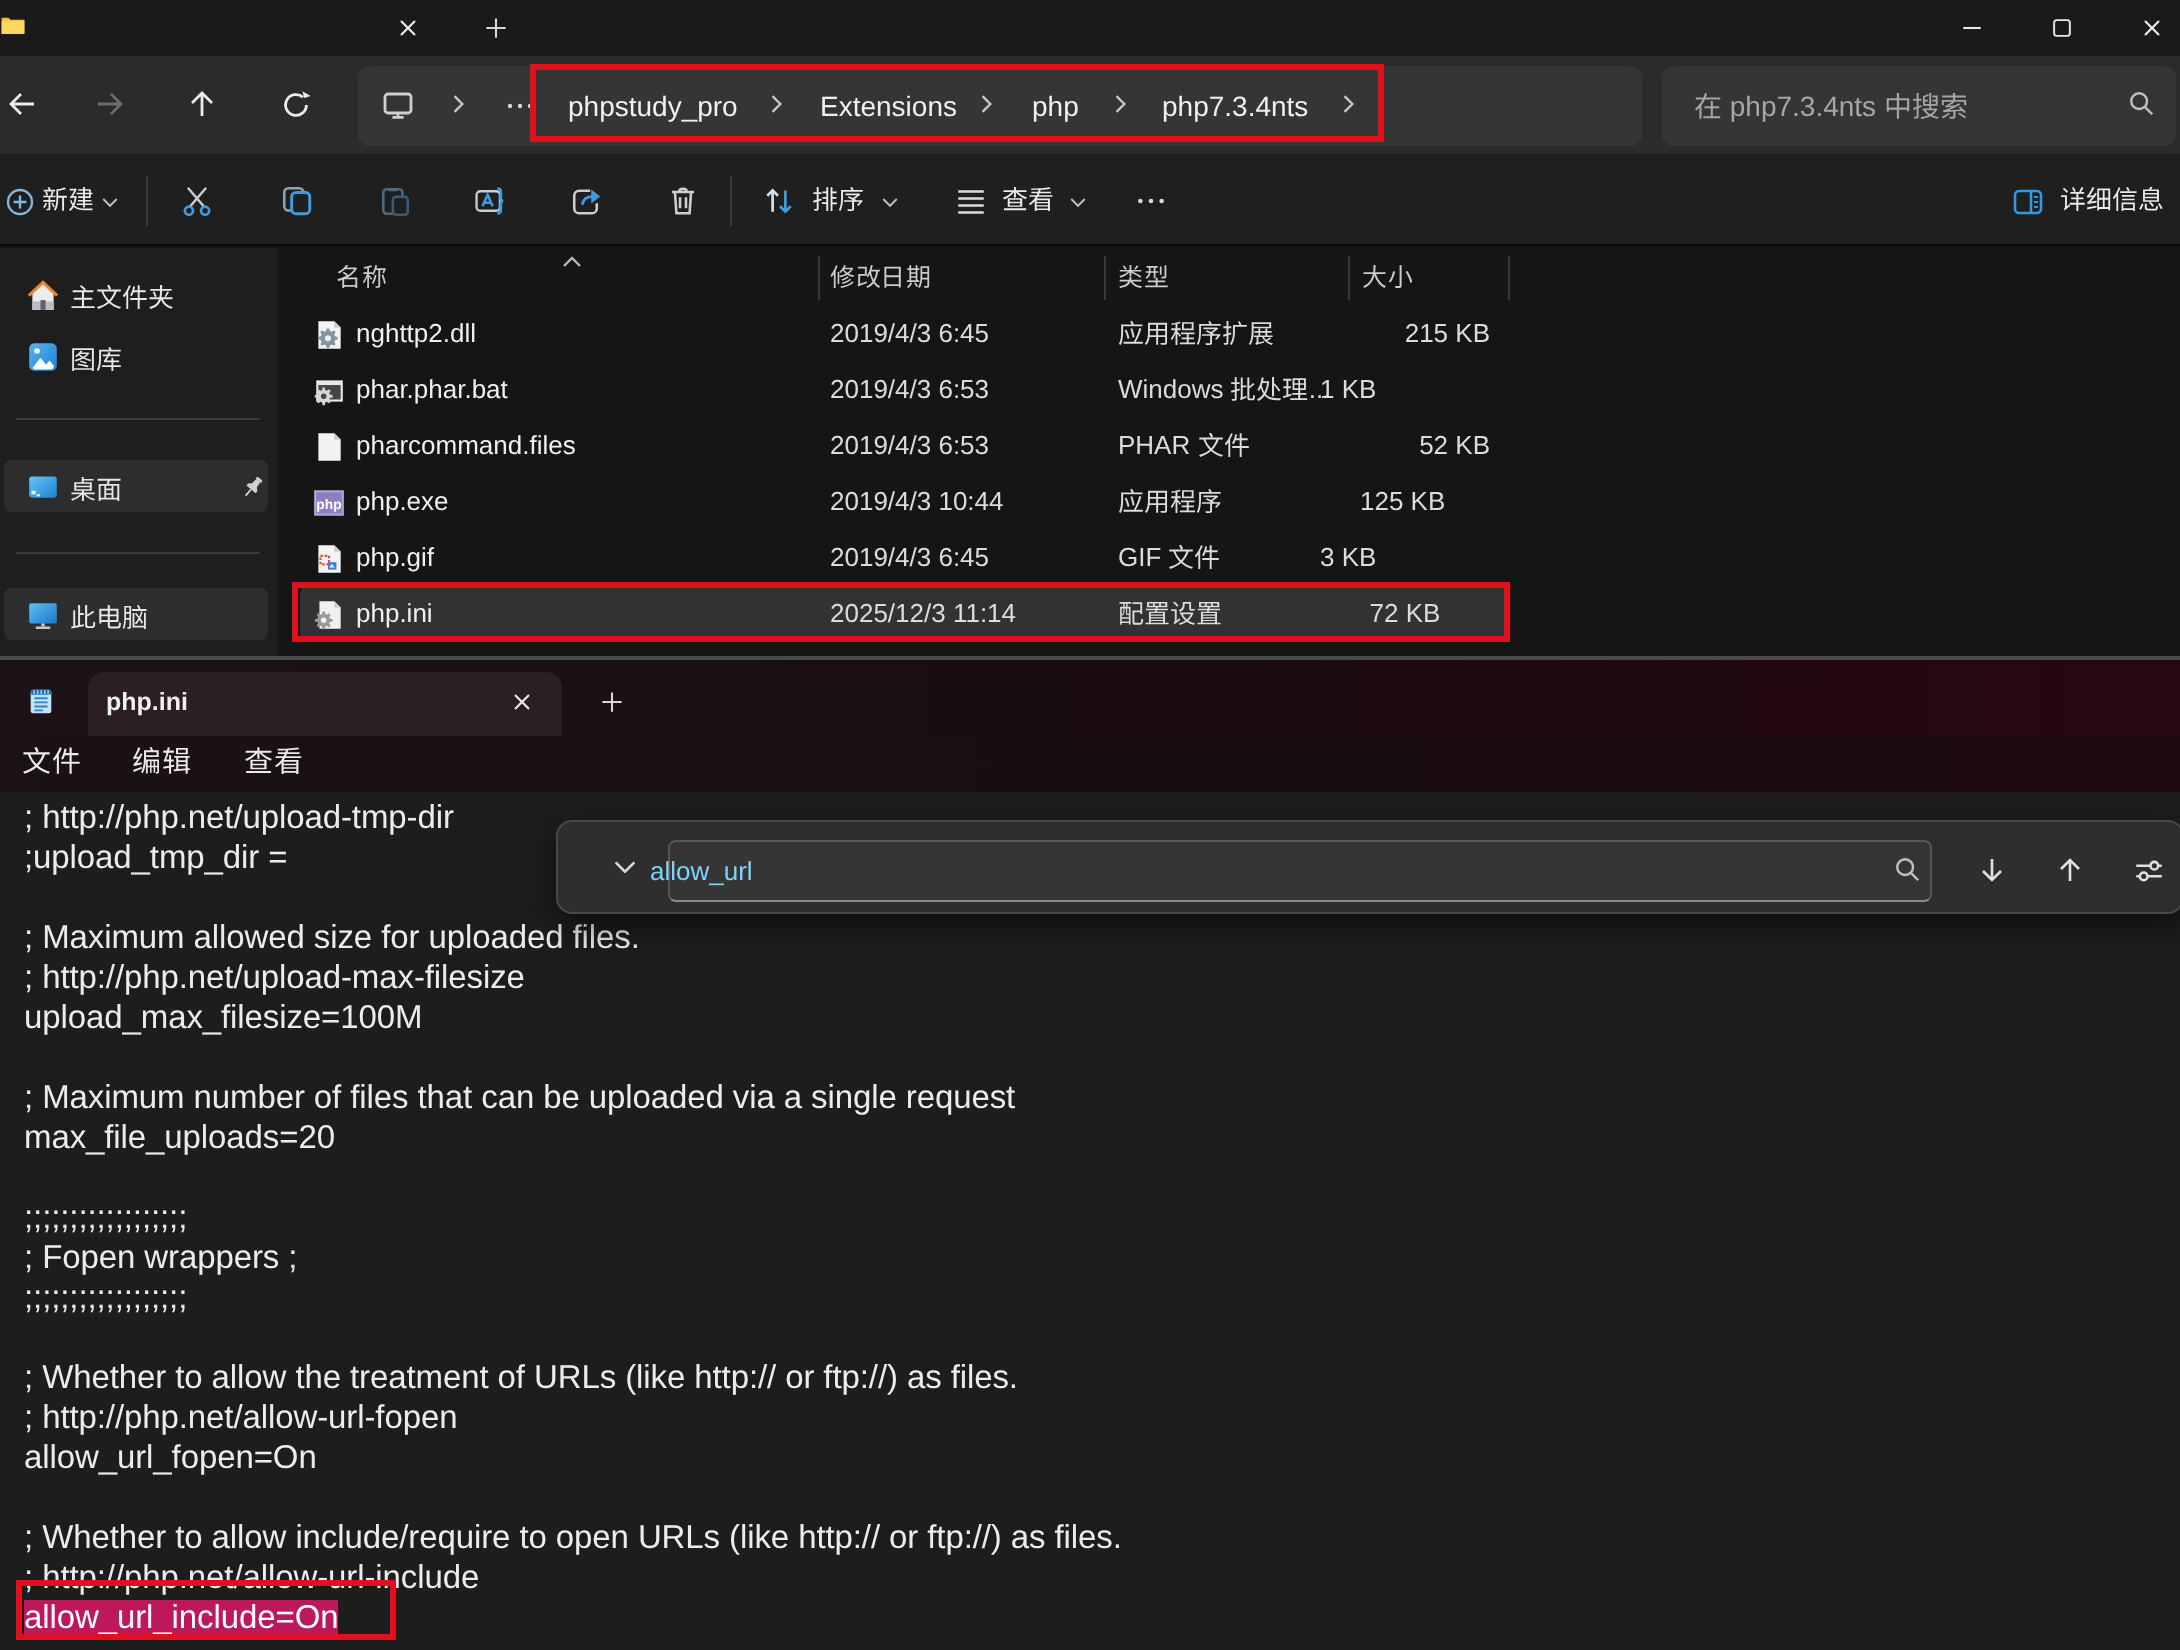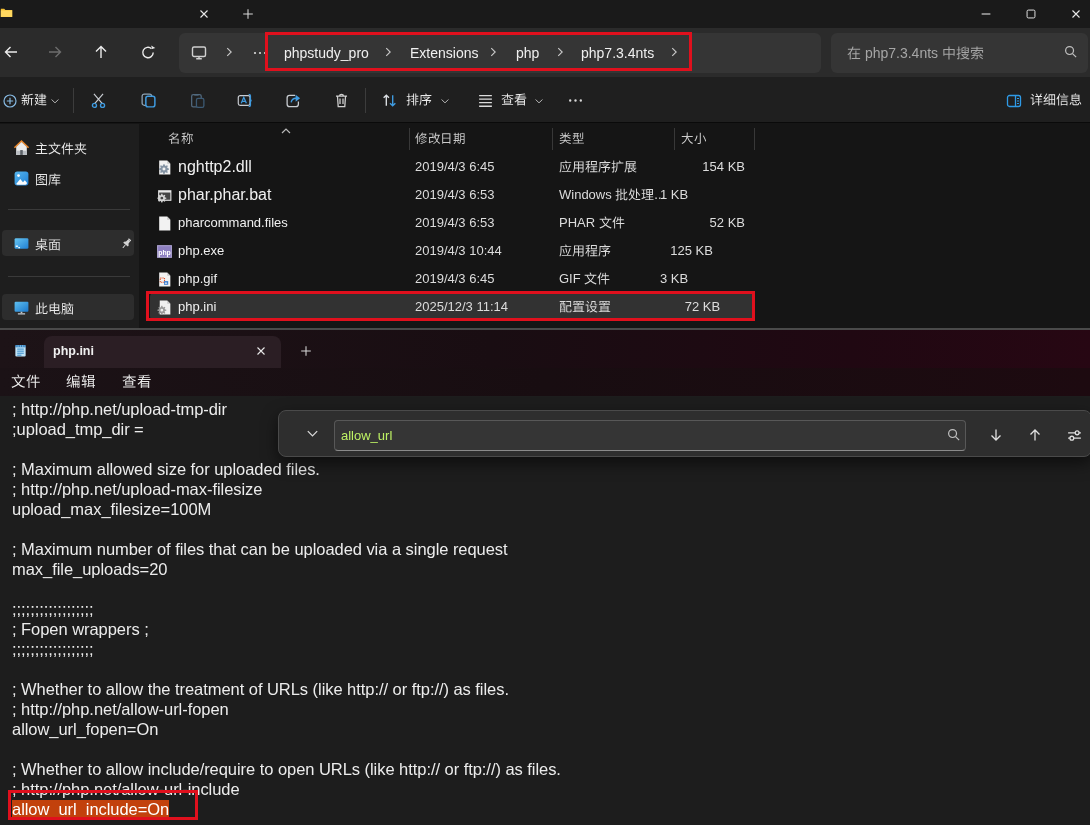--- a/index.html
+++ b/index.html
@@ -20,21 +20,21 @@
 #sidebar{left:0;top:124px;width:139px;height:204px;background:#1e1e1e}
 #fpane{left:139px;top:124px;width:951px;height:204px;background:#151515}
 .side{position:absolute;color:#e8e8e8;font-size:13px}
 .hdr{position:absolute;top:0;color:#cccccc;font-size:12.5px;line-height:28px}
 .dt{color:#dcdcdc}
 .redbox{position:absolute;border:3px solid #e0101d}
 
 #np{left:0;top:330px;width:1090px;height:495px;background:#1d1d1d}
 #npsearch{position:absolute;left:278px;top:80px;width:814px;height:47px;background:#2e2e2e;
 border:1px solid #4a4a4a;border-radius:8px;box-shadow:0 6px 16px rgba(0,0,0,.55)}
-.sel{background:#c2410c;color:#fff}
+.sel{background:#be185d;color:#fff}
 </style></head>
 <body>
 <svg width="0" height="0" style="position:absolute">
     <defs>
       <path id="g65b0" d="M360 667C390 717 426 785 442 829L495 797C480 755 444 690 411 640ZM135 645C115 706 82 768 41 812C56 821 82 840 94 850C133 803 173 730 196 660ZM553 136V480C553 613 545 785 460 905C476 914 506 937 518 951C610 821 623 624 623 480V448H775V955H848V448H958V378H623V186C729 170 843 144 927 113L866 58C794 88 665 118 553 136ZM214 53C230 81 246 115 258 145H61V208H503V145H336C323 112 301 69 282 36ZM377 213C365 259 342 327 323 373H46V437H251V541H50V607H251V862C251 872 249 875 239 875C228 876 197 876 162 875C172 893 182 921 184 939C233 939 267 938 290 927C313 916 320 898 320 863V607H507V541H320V437H519V373H391C410 331 429 277 447 228ZM126 229C146 274 161 334 165 373L230 355C225 317 208 258 187 215Z"></path>
       <path id="g5efa" d="M394 125V185H581V260H330V319H581V397H387V458H581V535H379V592H581V671H337V731H581V831H652V731H937V671H652V592H899V535H652V458H876V319H945V260H876V125H652V40H581V125ZM652 319H809V397H652ZM652 260V185H809V260ZM97 487C97 476 120 463 135 455H258C246 544 226 621 200 687C173 647 151 597 134 537L78 558C102 639 132 703 169 754C134 820 89 872 37 910C53 920 81 946 92 960C140 923 183 873 218 810C323 910 469 935 653 935H933C937 915 951 882 962 866C911 867 694 867 654 867C485 867 347 845 249 748C290 655 319 538 334 397L292 387L278 388H192C242 313 293 219 338 122L290 91L266 102H64V169H237C197 258 147 340 129 365C109 397 84 422 66 426C76 441 91 472 97 487Z"></path>
       <path id="g6392" d="M182 40V242H55V312H182V532L42 569L57 643L182 606V866C182 879 177 883 164 884C154 884 115 884 74 883C83 902 93 933 96 952C158 952 196 950 221 938C245 927 254 907 254 866V585L373 549L364 481L254 512V312H362V242H254V40ZM380 627V696H550V959H623V47H550V211H401V279H550V419H404V486H550V627ZM715 47V960H787V699H962V630H787V486H941V419H787V279H950V211H787V47Z"></path>
       <path id="g5e8f" d="M371 443C438 472 518 510 583 544H230V609H542V872C542 887 537 891 517 892C498 893 431 893 357 891C367 912 379 940 383 961C473 961 533 961 569 950C606 939 617 918 617 873V609H833C799 655 761 702 729 734L789 764C841 714 897 635 949 563L895 540L882 544H697L705 536C685 524 658 510 629 496C712 451 798 387 857 326L808 289L791 293H288V355H724C678 395 619 436 564 464C514 441 461 418 416 399ZM471 56C486 85 504 121 517 152H120V430C120 575 113 778 31 921C48 929 81 950 94 963C180 811 193 585 193 430V222H951V152H603C589 119 564 71 543 35Z"></path>
       <path id="g67e5" d="M295 662H700V746H295ZM295 528H700V610H295ZM221 474V800H778V474ZM74 860V928H930V860ZM460 40V167H57V233H379C293 328 159 414 36 456C52 470 74 498 85 516C221 462 369 357 460 238V443H534V237C626 353 776 457 914 508C925 489 947 460 964 446C838 407 702 324 615 233H944V167H534V40Z"></path>
       <path id="g770b" d="M332 666H768V736H332ZM332 613V545H768V613ZM332 788H768V862H332ZM826 48C666 80 362 95 118 97C125 113 132 138 133 155C220 155 314 153 408 149C401 172 394 195 386 218H132V278H364C354 303 343 328 330 353H59V415H296C233 521 147 613 33 678C49 693 71 720 81 737C150 696 209 646 260 589V962H332V922H768V962H843V485H340C355 462 369 439 382 415H941V353H413C425 328 436 303 446 278H883V218H468L491 145C635 136 773 122 874 102Z"></path>
@@ -349,42 +349,42 @@
       </svg></div>
     <div class="abs" style="left:409px;top:128px;width:1px;height:22px;background:#383838"></div>
     <div class="abs" style="left:552px;top:128px;width:1px;height:22px;background:#383838"></div>
     <div class="abs" style="left:674px;top:128px;width:1px;height:22px;background:#383838"></div>
     <div class="abs" style="left:754px;top:128px;width:1px;height:22px;background:#383838"></div>
     <svg class="abs" style="left:156px;top:159px" width="17" height="17" viewBox="0 0 16 16">
       <path fill="#f2f2f2" d="M3 1.5h7.5l3 3v10H3z"></path>
       <path fill="#c9c9c9" d="M10.5 1.5l3 3h-3z"></path>
       <path fill="#8594a4" d="M7.0 4.9L8.0 4.9L8.5 6.2L9.1 6.5L10.4 5.9L11.1 6.6L10.5 7.9L10.8 8.5L12.1 9.0L12.1 10.0L10.8 10.5L10.5 11.1L11.1 12.4L10.4 13.1L9.1 12.5L8.5 12.8L8.0 14.1L7.0 14.1L6.5 12.8L5.9 12.5L4.6 13.1L3.9 12.4L4.5 11.1L4.2 10.5L2.9 10.0L2.9 9.0L4.2 8.5L4.5 7.9L3.9 6.6L4.6 5.9L5.9 6.5L6.5 6.2ZM8.9 9.5A1.4 1.4 0 1 0 6.1 9.5A1.4 1.4 0 1 0 8.9 9.5Z"></path>
     </svg>
-    <div class="abs" style="left:178px;top:154px;height:26px;line-height:26px;color:#f0f0f0;font-size:16px">nghttp2.dll</div>
+    <div class="abs" style="left:178px;top:154px;height:26px;line-height:26px;color:#f0f0f0;font-size:13px">nghttp2.dll</div>
     <div class="abs dt" style="left:415px;top:154px;height:26px;line-height:26px;font-size:13px">2019/4/3 6:45</div>
     <div class="abs dt" style="left:559px;top:154px;height:26px;line-height:26px;font-size:13px"><svg class="z" viewBox="0 0 1000 1000">
         <use href="#g5e94"></use>
       </svg><svg class="z" viewBox="0 0 1000 1000">
         <use href="#g7528"></use>
       </svg><svg class="z" viewBox="0 0 1000 1000">
         <use href="#g7a0b"></use>
       </svg><svg class="z" viewBox="0 0 1000 1000">
         <use href="#g5e8f"></use>
       </svg><svg class="z" viewBox="0 0 1000 1000">
         <use href="#g6269"></use>
       </svg><svg class="z" viewBox="0 0 1000 1000">
         <use href="#g5c55"></use>
       </svg></div>
-    <div class="abs dt" style="left:660px;top:154px;width:85px;height:26px;line-height:26px;font-size:13px;text-align:right">154 KB</div>
+    <div class="abs dt" style="left:660px;top:154px;width:85px;height:26px;line-height:26px;font-size:13px;text-align:right">215 KB</div>
     <svg class="abs" style="left:156px;top:187px" width="17" height="17" viewBox="0 0 16 16">
       <rect x="2" y="3" width="12.5" height="10" fill="#e9e9e9"></rect>
       <rect x="3" y="5.2" width="10.5" height="6.8" fill="#454545"></rect>
       <path fill="#d6d6d6" d="M5.0 6.3L6.0 6.3L6.3 7.6L6.9 7.9L8.1 7.2L8.8 7.9L8.1 9.1L8.4 9.7L9.7 10.0L9.7 11.0L8.4 11.3L8.1 11.9L8.8 13.1L8.1 13.8L6.9 13.1L6.3 13.4L6.0 14.7L5.0 14.7L4.7 13.4L4.1 13.1L2.9 13.8L2.2 13.1L2.9 11.9L2.6 11.3L1.3 11.0L1.3 10.0L2.6 9.7L2.9 9.1L2.2 7.9L2.9 7.2L4.1 7.9L4.7 7.6ZM6.8 10.5A1.3 1.3 0 1 0 4.2 10.5A1.3 1.3 0 1 0 6.8 10.5Z"></path>
     </svg>
-    <div class="abs" style="left:178px;top:182px;height:26px;line-height:26px;color:#f0f0f0;font-size:16px">phar.phar.bat</div>
+    <div class="abs" style="left:178px;top:182px;height:26px;line-height:26px;color:#f0f0f0;font-size:13px">phar.phar.bat</div>
     <div class="abs dt" style="left:415px;top:182px;height:26px;line-height:26px;font-size:13px">2019/4/3 6:53</div>
     <div class="abs dt" style="left:559px;top:182px;height:26px;line-height:26px;font-size:13px">Windows <svg class="z" viewBox="0 0 1000 1000">
         <use href="#g6279"></use>
       </svg><svg class="z" viewBox="0 0 1000 1000">
         <use href="#g5904"></use>
       </svg><svg class="z" viewBox="0 0 1000 1000">
         <use href="#g7406"></use>
       </svg>...</div>
     <div class="abs dt" style="left:660px;top:182px;width:85px;height:26px;line-height:26px;font-size:13px;">1 KB</div>
     <svg class="abs" style="left:156px;top:215px" width="17" height="17" viewBox="0 0 16 16">
@@ -408,21 +408,21 @@
     <div class="abs dt" style="left:415px;top:238px;height:26px;line-height:26px;font-size:13px">2019/4/3 10:44</div>
     <div class="abs dt" style="left:559px;top:238px;height:26px;line-height:26px;font-size:13px"><svg class="z" viewBox="0 0 1000 1000">
         <use href="#g5e94"></use>
       </svg><svg class="z" viewBox="0 0 1000 1000">
         <use href="#g7528"></use>
       </svg><svg class="z" viewBox="0 0 1000 1000">
         <use href="#g7a0b"></use>
       </svg><svg class="z" viewBox="0 0 1000 1000">
         <use href="#g5e8f"></use>
       </svg></div>
-    <div class="abs dt" style="left:649px;top:238px;width:85px;height:26px;line-height:26px;font-size:13px;text-align:center">125 KB</div>
+    <div class="abs dt" style="left:680px;top:238px;width:85px;height:26px;line-height:26px;font-size:13px;text-align:left">125 KB</div>
     <svg class="abs" style="left:156px;top:271px" width="17" height="17" viewBox="0 0 16 16">
       <path fill="#f2f2f2" d="M3 1.5h7.5l3 3v10H3z"></path>
       <path fill="#c9c9c9" d="M10.5 1.5l3 3h-3z"></path>
       <rect x="4" y="6.5" width="4" height="4" fill="none" stroke="#e05028" stroke-width="1" stroke-dasharray="1.2 .8"></rect>
       <path fill="#3f7fd0" d="M7.5 9.5h4v3.5h-4z"></path>
       <path fill="#f2f2f2" d="M8 12l1.4-1.6 1.3 1.6z"></path>
     </svg>
     <div class="abs" style="left:178px;top:266px;height:26px;line-height:26px;color:#f0f0f0;font-size:13px">php.gif</div>
     <div class="abs dt" style="left:415px;top:266px;height:26px;line-height:26px;font-size:13px">2019/4/3 6:45</div>
     <div class="abs dt" style="left:559px;top:266px;height:26px;line-height:26px;font-size:13px">GIF <svg class="z" viewBox="0 0 1000 1000">
@@ -503,21 +503,21 @@
 allow_url_fopen=On
 
 ; Whether to allow include/require to open URLs (like http:// or ftp://) as files.
 ; http://php.net/allow-url-include
 <span class="sel">allow_url_include=On</span></div>
     <div class="abs" id="npsearch" style="left:278px;top:410px;width:814px;height:47px;background:#2e2e2e;border:1px solid #4a4a4a;border-radius:8px;box-shadow:0 6px 16px rgba(0,0,0,.55)"></div>
     <svg class="abs" style="left:305px;top:426px" width="15" height="15" viewBox="0 0 16 16">
       <path stroke="#d8d8d8" stroke-width="1.4" fill="none" d="M3 5.5l5 5 5-5"></path>
     </svg>
     <div class="abs" style="left:334px;top:420px;width:632px;height:31px;background:#353535;border:1px solid #585858;border-bottom-color:#8a8a8a;border-radius:4px"></div>
-    <div class="abs" style="left:341px;top:421px;height:29px;line-height:29px;color:#bef264;font-size:13px">allow_url</div>
+    <div class="abs" style="left:325px;top:421px;height:29px;line-height:29px;color:#7dd3fc;font-size:13px">allow_url</div>
     <svg class="abs" style="left:946px;top:427px" width="15" height="15" viewBox="0 0 16 16">
       <circle cx="7" cy="7" r="4.2" stroke="#c0c0c0" stroke-width="1.3" fill="none"></circle>
       <path stroke="#c0c0c0" stroke-width="1.3" d="M10.2 10.2L14 14"></path>
     </svg>
     <svg class="abs" style="left:988px;top:427px" width="16" height="16" viewBox="0 0 16 16">
       <path stroke="#e0e0e0" stroke-width="1.3" fill="none" d="M8 2.5v10M3.5 8.5L8 13l4.5-4.5"></path>
     </svg>
     <svg class="abs" style="left:1027px;top:427px" width="16" height="16" viewBox="0 0 16 16">
       <path stroke="#e0e0e0" stroke-width="1.3" fill="none" d="M8 13.5v-10M3.5 7.5L8 3l4.5 4.5"></path>
     </svg>

